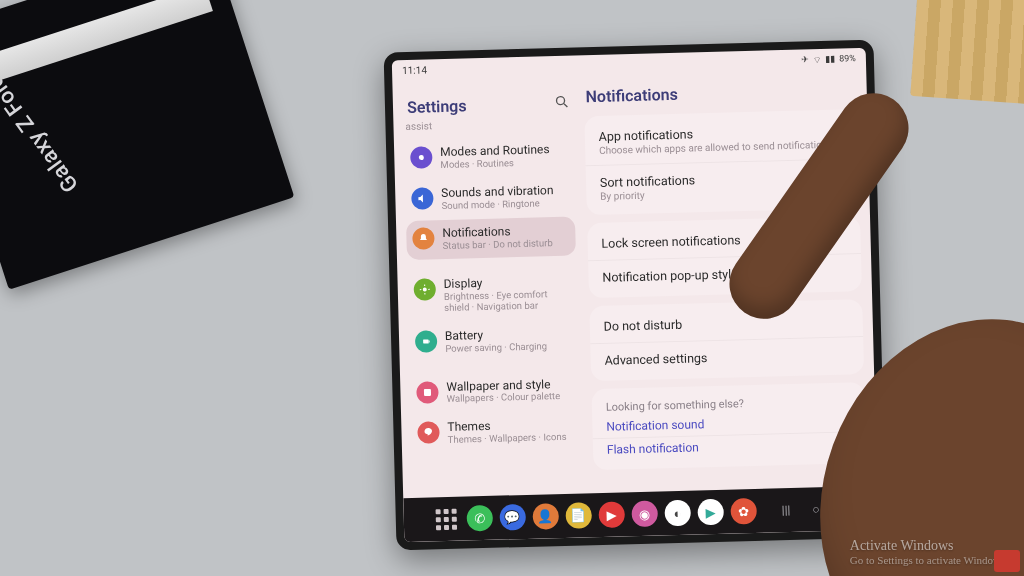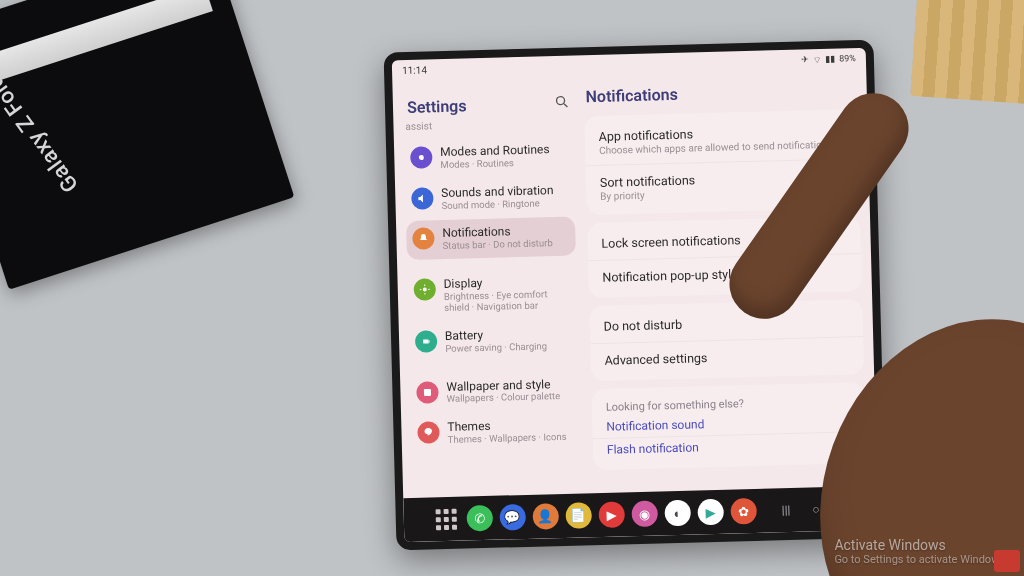--- a/index.html
+++ b/index.html
@@ -139,20 +139,21 @@
     position:absolute; right:210px; bottom:300px; width:70px; height:260px;
     background:#6b442d; border-radius:40px;
     transform:rotate(35deg);
     box-shadow: inset -8px -8px 18px rgba(0,0,0,.25);
   }
   
   .watermark{
     position:absolute; right:16px; bottom:10px; text-align:left;
     color:rgba(255,255,255,.55); font-size:14px;
     text-shadow:0 1px 2px rgba(0,0,0,.3);
+    font-family:Liberation Serif, serif;
   }
   .watermark .wm-sub{font-size:11px;display:block;color:rgba(255,255,255,.45);}
   .corner-tag{
     position:absolute; right:4px; bottom:4px; width:26px;height:22px;
     background:#c63a2f;border-radius:3px;
   }
 </style>
 </head>
 <body>
 

